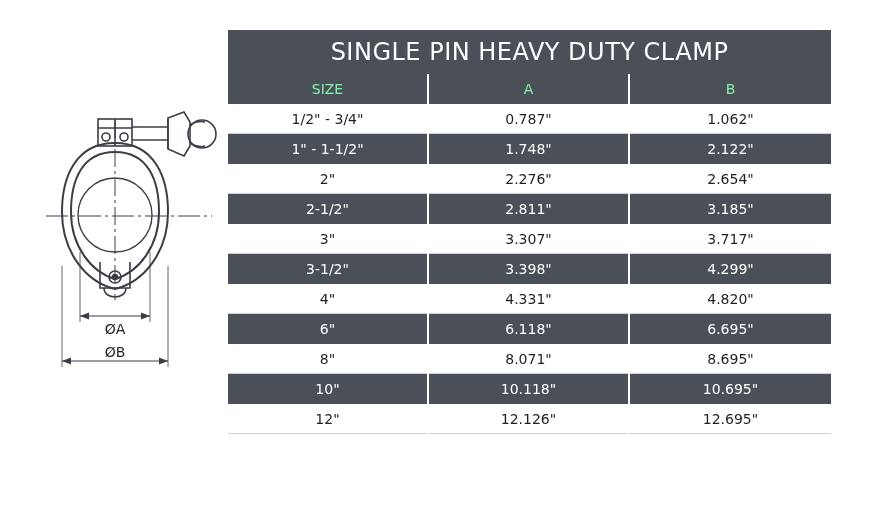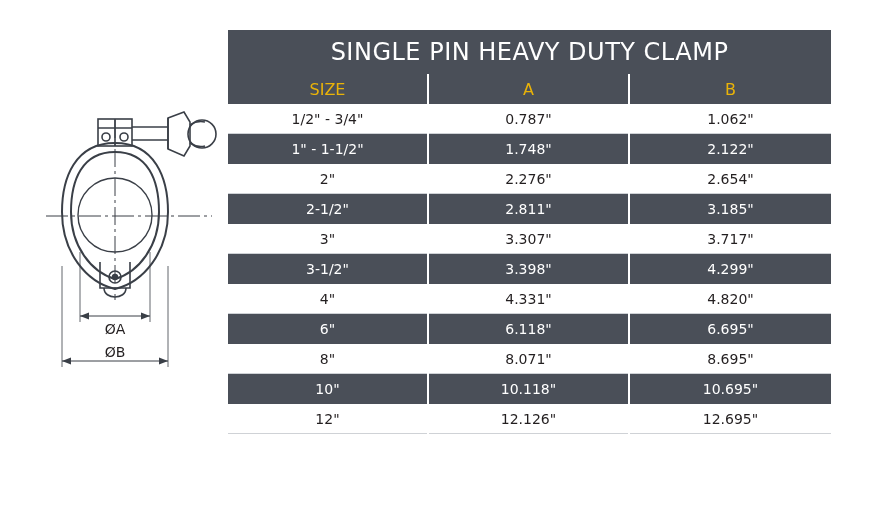--- a/index.html
+++ b/index.html
@@ -41,22 +41,22 @@
     background: #4a4f58;
     color: #ffffff;
     font-size: 24px;
     font-weight: normal;
     text-align: center;
     height: 44px;
     letter-spacing: 0.5px;
   }
   .hdr-cell {
     background: #4a4f58;
-    color: #eab308;
-    font-size: 16px;
+    color: #86efac;
+    font-size: 14px;
     font-weight: normal;
     text-align: center;
     height: 30px;
     border-right: 2px solid #ffffff;
   }
   .hdr-cell:last-child { border-right: none; }
 
   .row-light td {
     background: #ffffff;
     color: #231f20;

